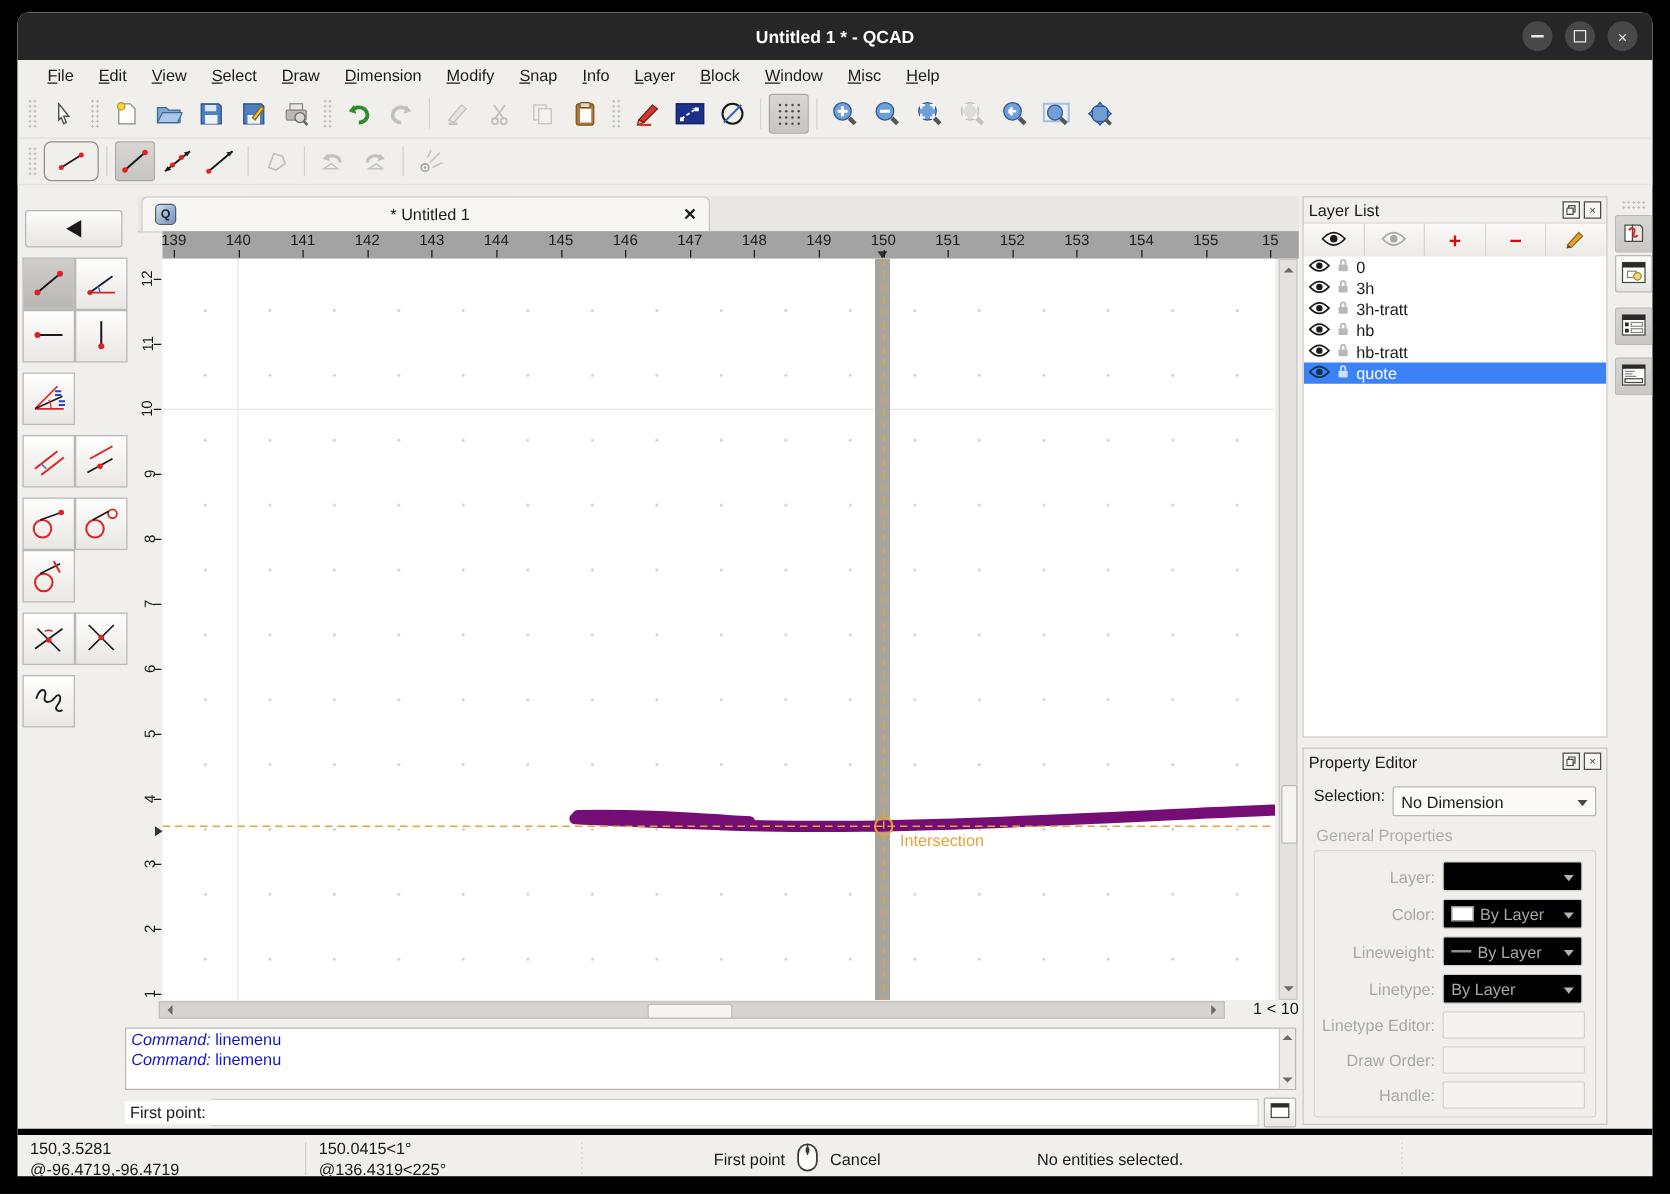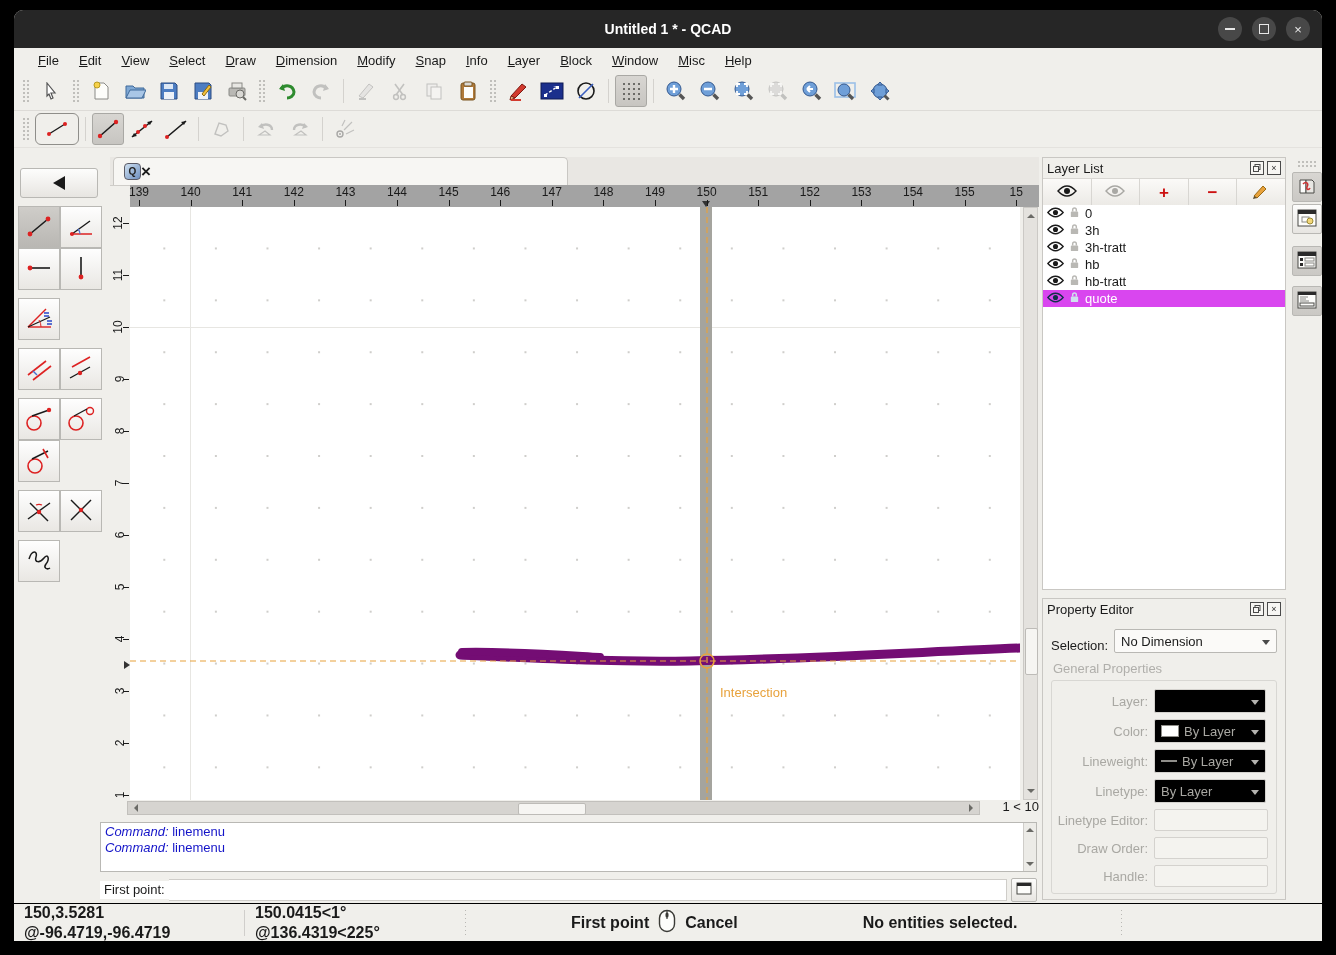--- a/index.html
+++ b/index.html
@@ -84,45 +84,45 @@
   .prop-dock{left:1028px;top:442px;width:244px;height:302px;border:1px solid #c9c7c3;box-sizing:border-box;}
   .dock-title{height:20px;display:flex;align-items:center;padding:0 4px;}
   .dock-title .t{flex:1;}
   .mini-btn{width:12px;height:12px;border:1px solid #4a4a4a;margin-left:3px;display:flex;align-items:center;justify-content:center;font-size:9px;line-height:1;color:#333;background:#f7f6f3;}
   .layer-toolbar{display:flex;height:26px;border-top:1px solid #d8d6d2;border-bottom:1px solid #c9c7c3;}
   .ltb-btn{flex:1;display:flex;align-items:center;justify-content:center;border-right:1px solid #d8d6d2;background:linear-gradient(#fbfaf8,#eceae6);}
   .ltb-btn:last-child{border-right:none;}
   .plusminus{font-size:17px;font-weight:bold;color:#cc1111;line-height:1;}
   .layer-list{position:absolute;left:0;right:0;top:47px;bottom:0;background:#fff;overflow:hidden;}
   .layer-row{height:17px;display:flex;align-items:center;gap:5px;padding-left:4px;}
-  .layer-row.selected{background:#d946ef;color:#fff;}
+  .layer-row.selected{background:#3b82f6;color:#fff;}
   .layer-name{font-size:13px;}
   
   .prop-body{padding:6px 8px;}
-  .sel-row{display:flex;align-items:flex-end;gap:6px;margin:4px 0 8px 0;}
+  .sel-row{display:flex;align-items:flex-start;gap:6px;margin:4px 0 8px 0;}
   .combo{height:24px;background:#fbfaf8;border:1px solid #b9b8b4;border-radius:2px;display:flex;align-items:center;padding:0 6px;box-sizing:border-box;position:relative;}
   .combo .arrow{position:absolute;right:6px;top:10px;width:0;height:0;border-left:4px solid transparent;border-right:4px solid transparent;border-top:5px solid #4a4a4a;}
   .combo.disabled{background:#000000;border-color:#d4d2ce;color:#a9a8a3;}
   .combo.disabled .arrow{border-top-color:#b5b4b0;}
   .sel-combo{flex:1;}
   .section-label{color:#b0afab;margin:2px 0 4px 2px;}
   .group-box{border:1px solid #d8d7d3;border-radius:3px;padding:8px 6px 6px 0;}
   .prop-row{display:flex;align-items:center;margin-bottom:6px;}
   .prop-label{width:96px;text-align:right;color:#a9a8a3;padding-right:6px;flex-shrink:0;}
   .prop-ctrl{width:112px;}
   .txt-input{height:20px;background:#f4f3ef;border:1px solid #d4d2ce;border-radius:2px;}
   .swatch{width:16px;height:10px;border:1px solid #8f8e8a;background:#fff;margin-right:5px;}
   .lwline{width:16px;height:2px;background:#8f8e8a;margin-right:5px;}
   
   .dock-strip{position:absolute;left:1278px;top:0;width:30px;height:100%;}
   .strip-btn{width:28px;height:28px;margin:2px 0;background:linear-gradient(#fdfdfc,#e7e5e1);border:1px solid #b9b8b4;border-radius:2px;display:flex;align-items:center;justify-content:center;}
   .strip-btn.pressed{background:linear-gradient(#d8d6d2,#cac8c4);}
   .strip-handle{width:20px;height:8px;margin:4px auto;background-image:radial-gradient(circle,#c0bfbb 1px,transparent 1px);background-size:4px 4px;}
   
-  .statusbar{position:absolute;left:0;top:893px;width:1308px;height:38px;border-top:1px solid #000000;display:flex;align-items:center;font-size:16px;font-weight:bold;}
+  .statusbar{position:absolute;left:0;top:893px;width:1308px;height:38px;border-top:5px solid #000000;display:flex;align-items:center;font-size:13px;}
   .st-col{display:flex;flex-direction:column;justify-content:center;gap:2px;padding:0 10px;height:100%;}
   .st-sep{width:1px;height:70%;background:#d0cecb;}
   .st-sep.dotted{background-image:linear-gradient(#b9b8b4 30%,transparent 30%);background-size:1px 4px;background-color:transparent;}
   .mouse-hint{display:flex;align-items:center;gap:9px;padding:0 10px;}
 </style>
 </head>
 <body>
 
 <div class="window">
 
@@ -569,20 +569,21 @@
                 <path d="M5 14 C 8 4 14 6 12 12 C 10 18 16 18 20 13 C 24 8 26 14 22 19 C 19 23 23 25 26 23" fill="none" stroke="#1a1a1a" stroke-width="1.5"></path>
               </svg></span>
           </div>
       </div>
     </div>
 
     <div class="canvas-col">
       <div class="tabbar">
         <div class="tab">
           <span class="qlogo">Q</span>
+          <span class="tab-label">* Untitled 1</span>
           <span class="tab-close">×</span>
         </div>
       </div>
 
       <div class="h-ruler">
         <div class="hmarker" style="left:576px;"></div>
       <div class="htick" style="left: 9px;">
             <span>139</span>
           </div>
           <div class="htick" style="left: 60.6px;">
@@ -681,21 +682,21 @@
         <div class="gridline-v" style="left:60px;"></div>
         <div class="gridline-h" style="top:120px;"></div>
         <div class="graybar" style="left:570px;"></div>
         <svg width="890" height="593" style="position:absolute;left:0;top:0;">
           <path d="M330 448 C 420 452 480 455 560 454 C 680 452 790 445 890 441" fill="none" stroke="#740d74" stroke-width="9" stroke-linecap="round"></path>
           <path d="M332 445 C 380 444 420 447 470 450" fill="none" stroke="#740d74" stroke-width="8" stroke-linecap="round"></path>
           <line x1="0" y1="454" x2="890" y2="454" stroke="#e8a23c" stroke-width="1.2" stroke-dasharray="6 4"></line>
           <line x1="577" y1="0" x2="577" y2="593" stroke="#e8a23c" stroke-width="1.2" stroke-dasharray="6 4"></line>
           <circle cx="577" cy="454" r="7" fill="none" stroke="#e8a23c" stroke-width="1.6"></circle>
         </svg>
-        <span class="snap-label" style="left:590px;top:478px;">Intersection</span>
+        <span class="snap-label" style="left:590px;top:458px;">Intersection</span>
       </div>
 
       <div class="vscroll">
         <div class="scr-arrow" style="border-bottom-color:#6a6a66;margin:2px auto 0;"></div>
         <div class="vthumb" style="top:420px;height:45px;"></div>
         <div class="scr-arrow" style="border-top-color:#6a6a66;position:absolute;bottom:2px;left:3px;"></div>
       </div>
       <div class="hscroll">
         <div class="scr-arrow" style="border-right-color:#6a6a66;margin-left:2px;"></div>
         <div class="hthumb" style="left:390px;width:66px;"></div>

